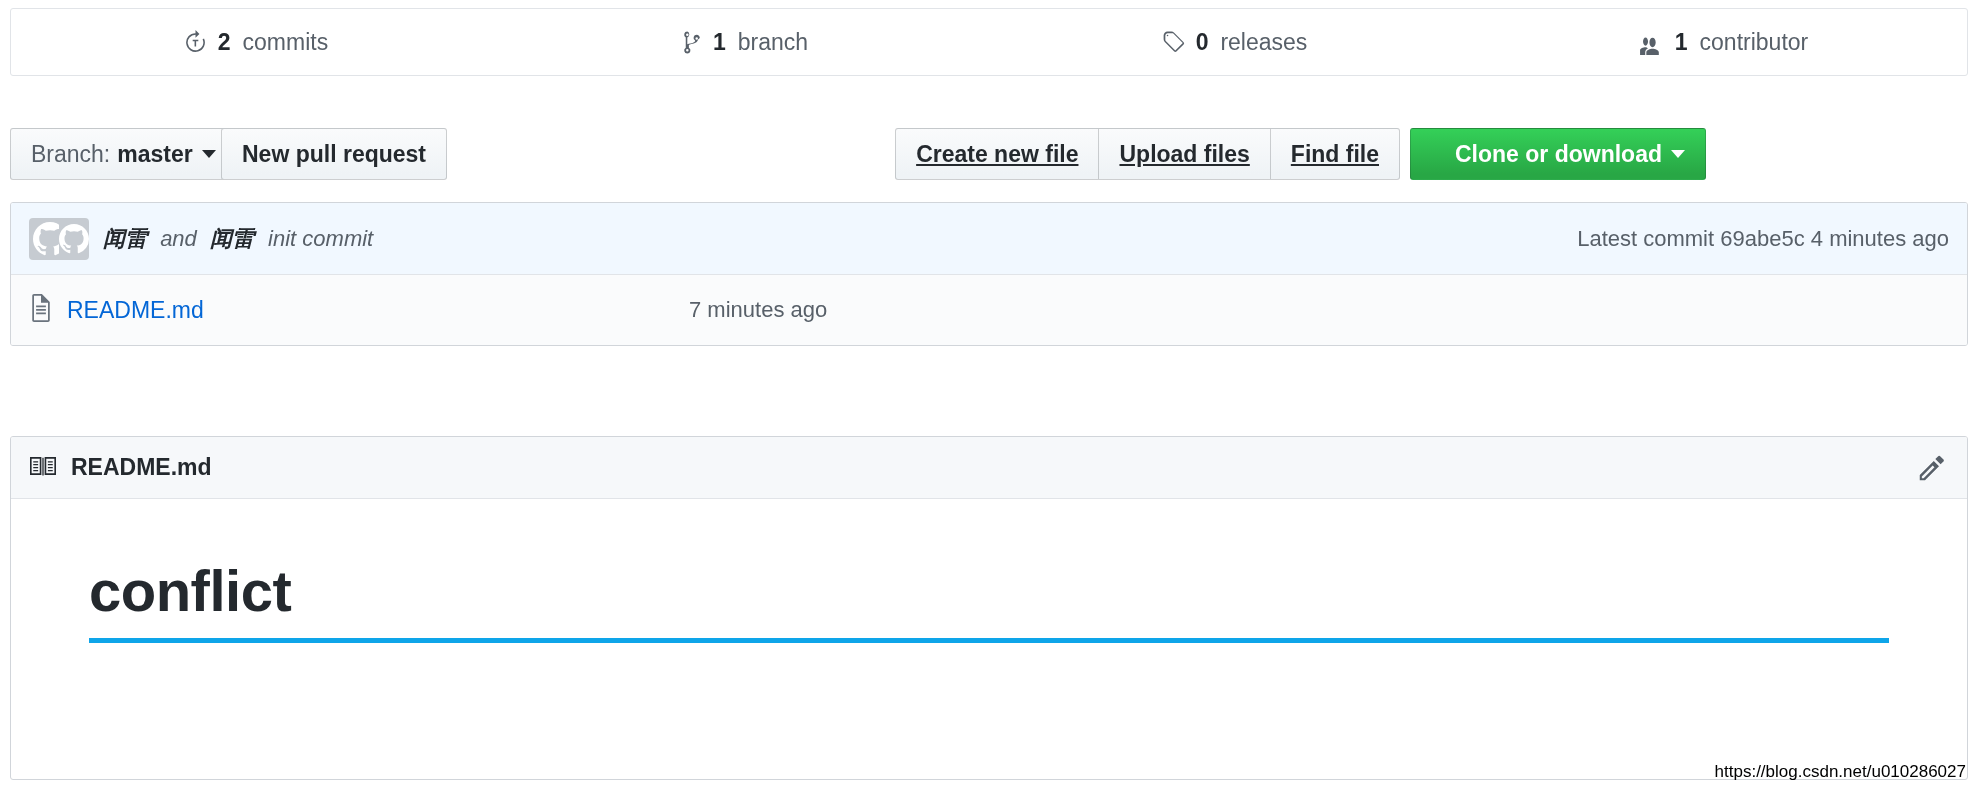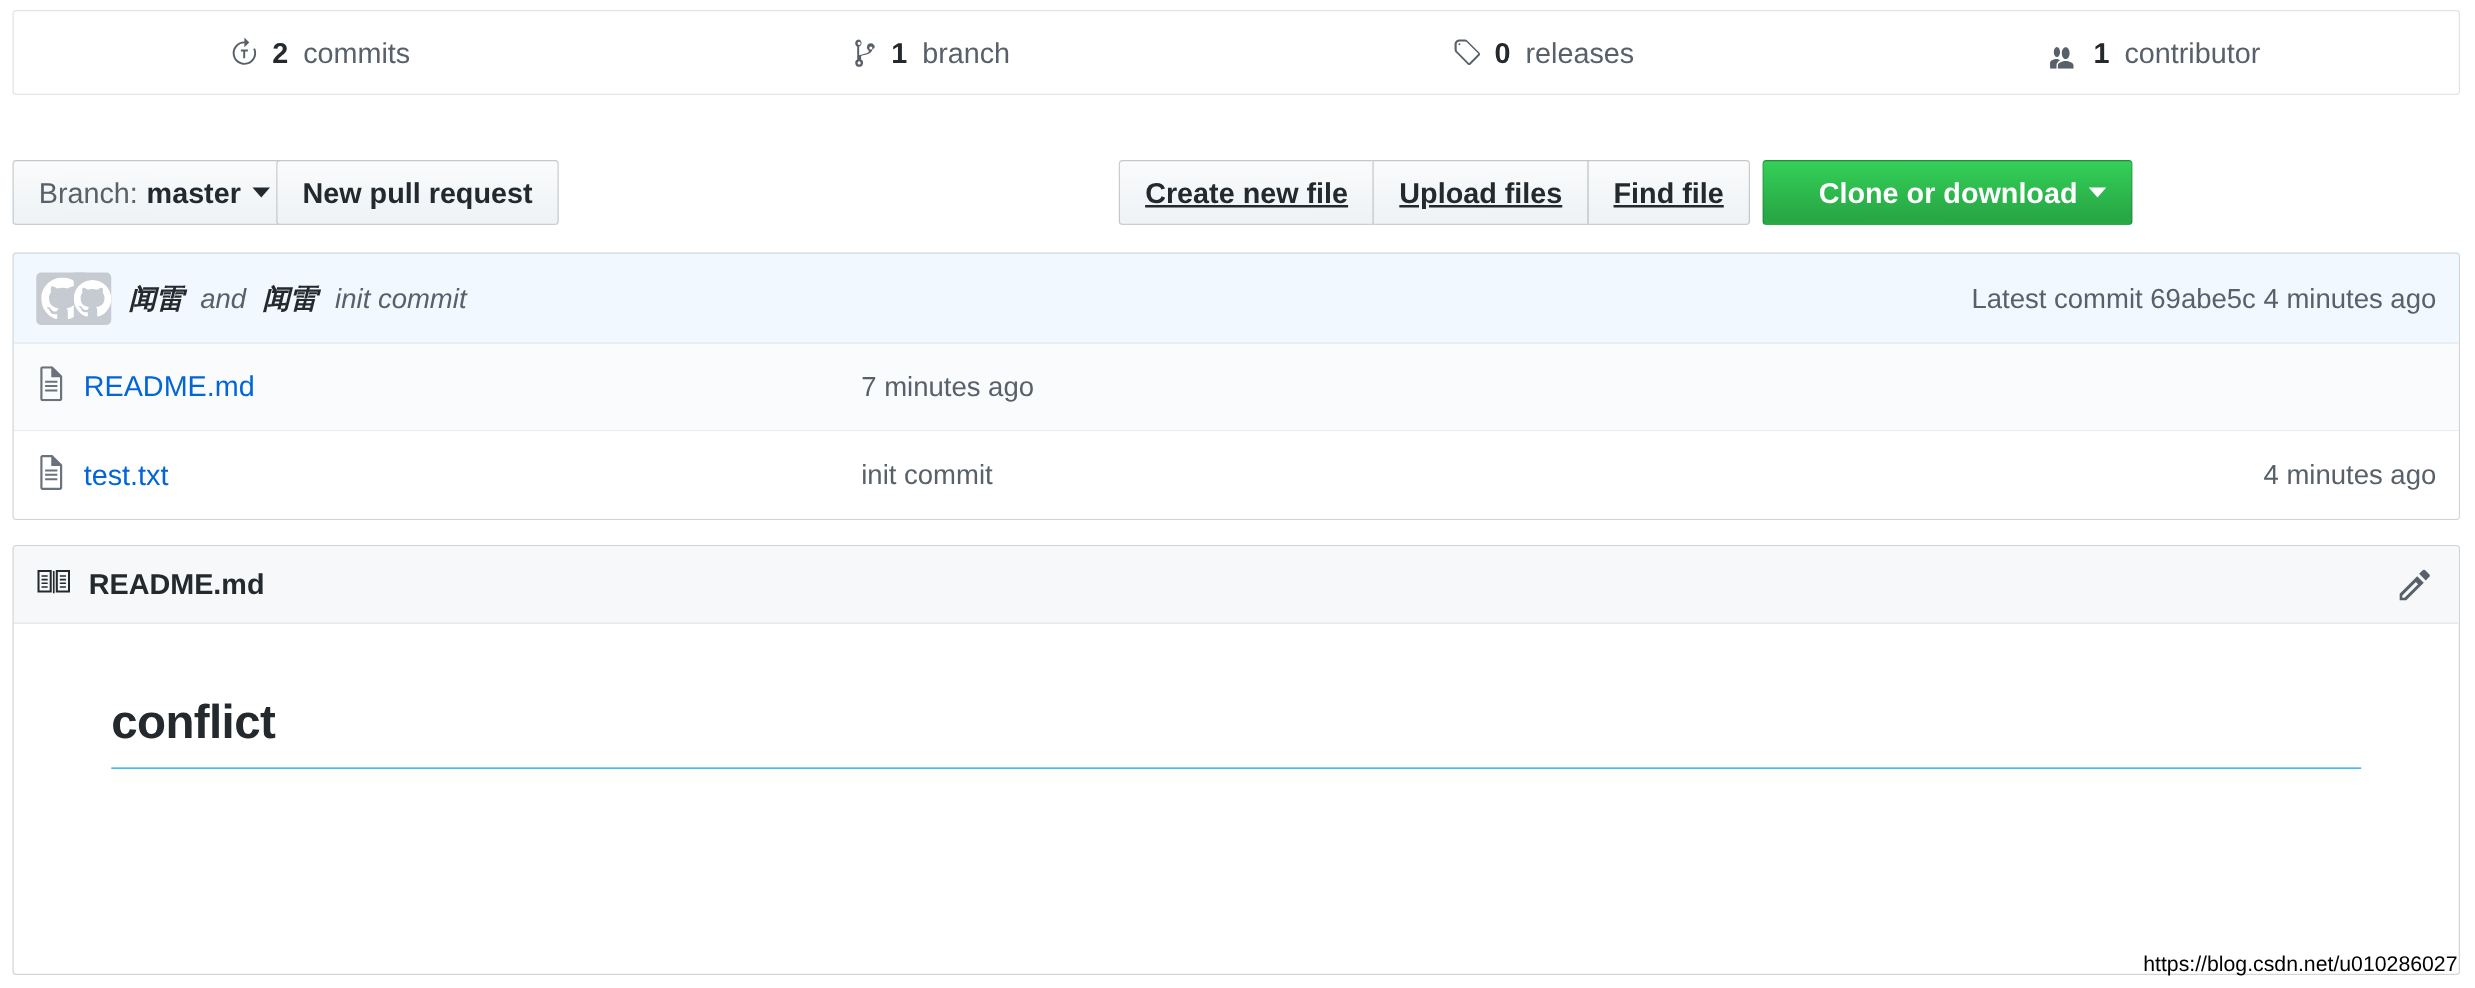--- a/index.html
+++ b/index.html
@@ -116,23 +116,23 @@
   }
   .readme-head .book { flex: 0 0 auto; margin-right: 14px; display: block; }
   .readme-title { font-size: 23px; font-weight: bold; color: #24292e; }
   .pencil-btn {
     margin-left: auto; display: flex; align-items: center; justify-content: center;
     width: 34px; height: 34px; cursor: pointer;
   }
   .readme-body { padding: 58px 78px 0 78px; }
   .readme-h1 {
     margin: 0; padding: 0 0 14px 0;
-    font-size: 38px; font-weight: bold; color: #24292e;
+    font-size: 58px; font-weight: bold; color: #24292e;
     letter-spacing: -0.5px;
-    border-bottom: 1px solid #0ea5e9;
+    border-bottom: 5px solid #0ea5e9;
   }
 
   .watermark {
     position: absolute; right: 14px; bottom: 8px;
     font-size: 17px; color: #000000; white-space: nowrap; user-select: none;
   }
 </style>
 </head>
 <body>
 
@@ -242,33 +242,20 @@
           <svg width="24" height="28" viewBox="0 0 12 16" fill="#6a737d" aria-hidden="true">
             <path d="M6.5 0H2C1.45 0 1 .45 1 1v14c0 .55.45 1 1 1h8c.55 0 1-.45 1-1V4.5L6.5 0zM10 15H2V1h4v4h4v10z"></path>
             <path d="M3.2 6.6h5.6v.9H3.2v-.9zm0 2h5.6v.9H3.2v-.9zm0 2h5.6v.9H3.2v-.9z"></path>
           </svg>
         </span>
         <span class="file-link">README.md</span>
       </div>
       <div class="file-age">7 minutes ago</div>
     </div>
 
-    <div class="file-row">
-      <div class="file-name-cell">
-        <span class="file-icon">
-          <svg width="24" height="28" viewBox="0 0 12 16" fill="#6a737d" aria-hidden="true">
-            <path d="M6.5 0H2C1.45 0 1 .45 1 1v14c0 .55.45 1 1 1h8c.55 0 1-.45 1-1V4.5L6.5 0zM10 15H2V1h4v4h4v10z"></path>
-            <path d="M3.2 6.6h5.6v.9H3.2v-.9zm0 2h5.6v.9H3.2v-.9zm0 2h5.6v.9H3.2v-.9z"></path>
-          </svg>
-        </span>
-        <span class="file-link">test.txt</span>
-      </div>
-      <div class="file-msg">init commit</div>
-      <div class="file-age">4 minutes ago</div>
-    </div>
 
   </div>
 
   <div class="readme-box">
     <div class="readme-head">
       <span class="book">
         <svg width="28" height="26" viewBox="0 0 16 16" fill="#24292e" aria-hidden="true">
           <path d="M0 2.5h7v11H0v-11zm1 1v9h5v-9H1zM9 2.5h7v11H9v-11zm1 1v9h5v-9h-5z"></path>
           <path d="M2 5h3v.8H2V5zm0 1.8h3v.8H2v-.8zm0 1.8h3v.8H2v-.8zm0 1.8h3v.8H2v-.8zM11 5h3v.8h-3V5zm0 1.8h3v.8h-3v-.8zm0 1.8h3v.8h-3v-.8zm0 1.8h3v.8h-3v-.8z"></path>
           <path d="M7.6 2.9h.8v11h-.8z"></path>

